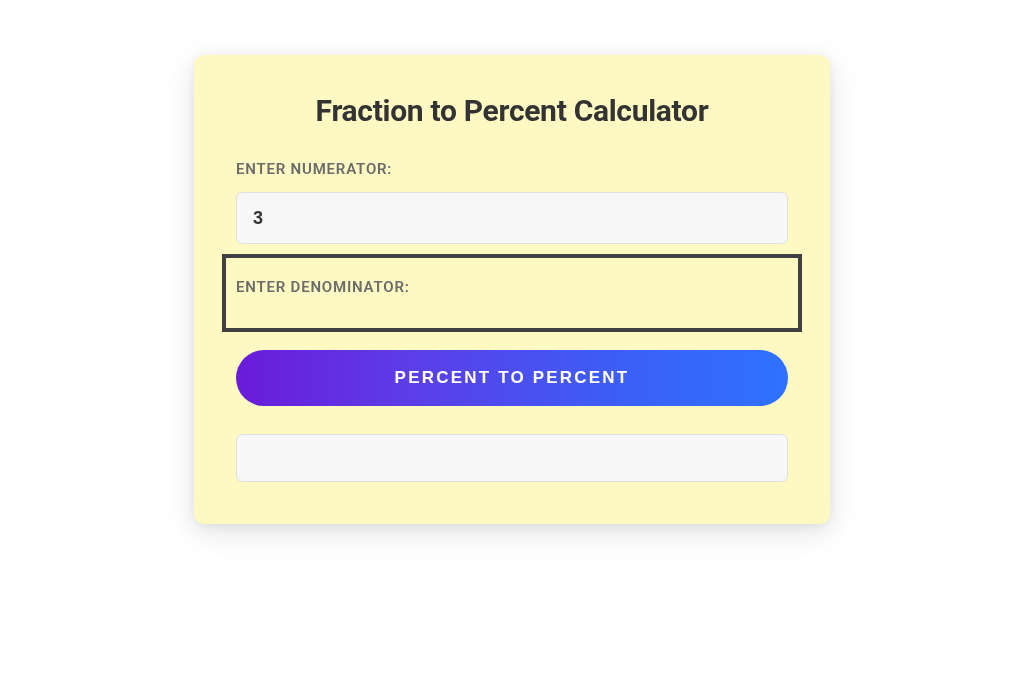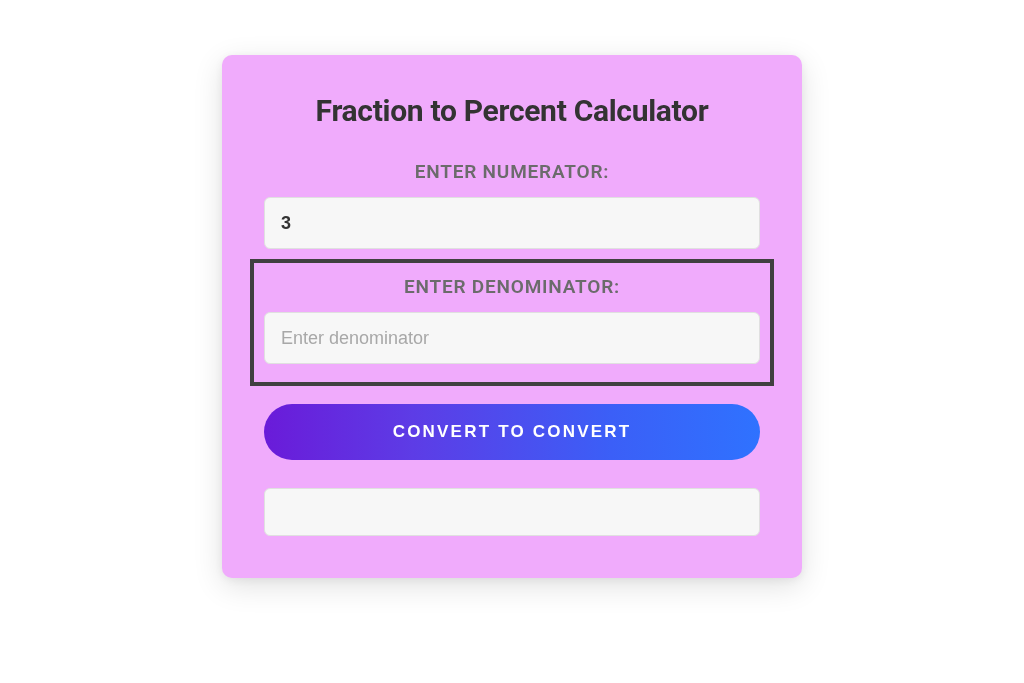--- a/index.html
+++ b/index.html
@@ -12,44 +12,45 @@
       font-family: -apple-system, BlinkMacSystemFont, 'Segoe UI', Roboto, Helvetica, Arial, sans-serif;
       background: #ffffff;
       display: flex;
       justify-content: center;
       align-items: flex-start;
       min-height: 683px;
       padding-top: 55px;
     }
     
     .calculator-card {
-      width: 580px;
-      background: #f0abfc;
+      width: 636px;
+      background: #fef9c3;
       border-radius: 10px;
       box-shadow: 0 8px 30px rgba(0, 0, 0, 0.12), 0 2px 8px rgba(0,0,0,0.06);
       padding: 38px 42px 42px 42px;
     }
     
     .title {
       font-size: 30px;
       font-weight: 700;
       color: #333333;
       text-align: center;
       margin-bottom: 32px;
       letter-spacing: -0.3px;
     }
     
     .field-label {
       display: block;
-      text-align: center;
-      font-size: 19px;
+      text-align: left;
+      font-size: 15px;
       font-weight: 600;
       color: #6b6b6b;
       letter-spacing: 0.8px;
       margin-bottom: 14px;
+      margin-top: 8px;
     }
     
     .field-group {
       margin-bottom: 26px;
     }
     
     .highlight-box {
       border: 4px solid #404040;
       padding: 12px 10px 18px 10px;
       margin: -16px -14px 18px -14px;
@@ -111,20 +112,19 @@
   <h1 class="title">Fraction to Percent Calculator</h1>
 
   <div class="field-group">
     <label class="field-label">ENTER NUMERATOR:</label>
     <input type="text" class="text-input" value="3" style="">
   </div>
 
   <div class="highlight-box">
     <div class="field-group">
       <label class="field-label">ENTER DENOMINATOR:</label>
-      <input type="text" class="text-input" placeholder="Enter denominator" style="">
     </div>
   </div>
 
-  <button class="convert-button">CONVERT TO CONVERT</button>
+  <button class="convert-button">PERCENT TO PERCENT</button>
 
   <div class="result-box"></div>
 </div>
 
 </body></html>

